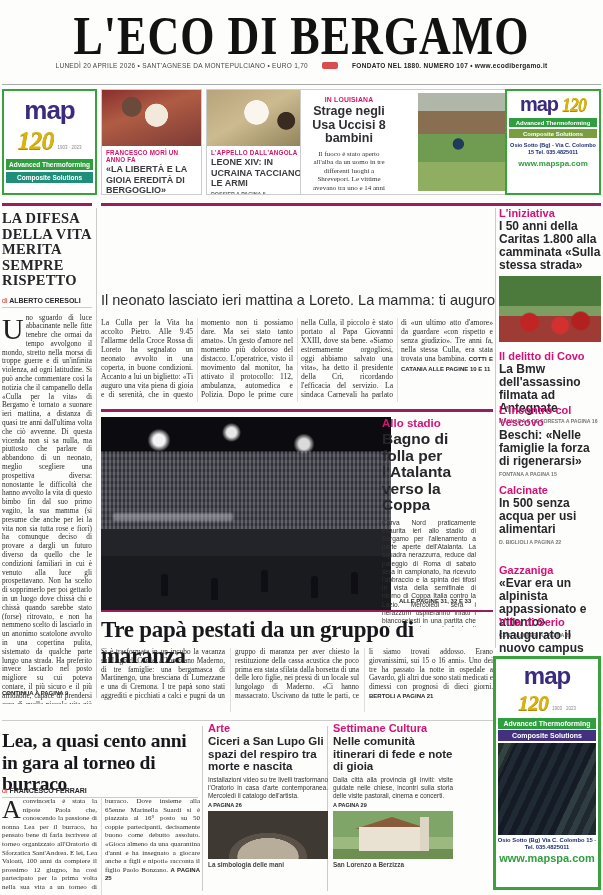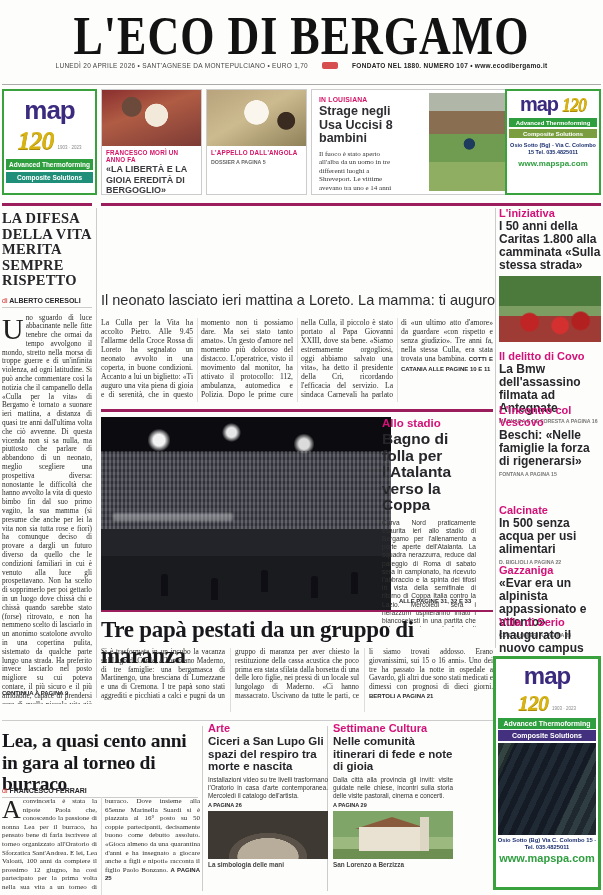--- a/index.html
+++ b/index.html
@@ -177,24 +177,25 @@
   <div class="tbox" style="left:101px; width:101px;">
     <div class="t-photo photo-francesco"></div>
     <div class="t-kicker">FRANCESCO MORÌ UN ANNO FA</div>
     <div class="t-title">«LA LIBERTÀ E LA GIOIA EREDITÀ DI BERGOGLIO»</div>
 
   </div>
 
   <div class="tbox" style="left:206px; width:101px;">
     <div class="t-photo photo-leone"></div>
     <div class="t-kicker">L'APPELLO DALL'ANGOLA</div>
+    <div class="t-title">LEONE XIV: IN UCRAINA TACCIANO LE ARMI</div>
     <div class="t-ref">DOSSIER A PAGINA 5</div>
   </div>
 
-  <div class="tbox" style="left:311px; width:218px;">
+  <div class="tbox" style="left:300px; width:218px;text-align:center;">
     <div class="strage-text">
       <div class="t-kicker" style="font-size:6.8px;">IN LOUISIANA</div>
       <div class="strage-title">Strage negli Usa Uccisi 8 bambini</div>
       <div class="strage-body">Il fuoco è stato aperto all'alba da un uomo in tre differenti luoghi a Shreveport. Le vittime avevano tra uno e 14 anni</div>
       <div class="t-ref">A PAGINA 4</div>
     </div>
     <div class="photo-louisiana"></div>
   </div>
 
   <div class="tbox map-ad" style="left:505px; width:96px;">
@@ -259,21 +260,21 @@
   <div class="sb" style="top:350px;">
     <div class="sb-kicker">Il delitto di Covo</div>
     <div class="sb-title">La Bmw dell'assassino filmata ad Antegnate</div>
     <div class="sb-ref">MASNADA E DE FORESTA A PAGINA 16</div>
   </div>
   <div class="sb" style="top:404px;">
     <div class="sb-kicker">L'incontro col Vescovo</div>
     <div class="sb-title">Beschi: «Nelle famiglie la forza di rigenerarsi»</div>
     <div class="sb-ref">FONTANA A PAGINA 15</div>
   </div>
-  <div class="sb" style="top:504px;">
+  <div class="sb" style="top:484px;">
     <div class="sb-kicker">Calcinate</div>
     <div class="sb-title">In 500 senza acqua per usi alimentari</div>
     <div class="sb-ref">D. BIGLIOLI A PAGINA 22</div>
   </div>
   <div class="sb" style="top:564px;">
     <div class="sb-kicker">Gazzaniga</div>
     <div class="sb-title">«Evar era un alpinista appassionato e attento»</div>
     <div class="sb-ref">CONFALONIERI A PAGINA 25</div>
   </div>
   <div class="sb" style="top:616px;">

